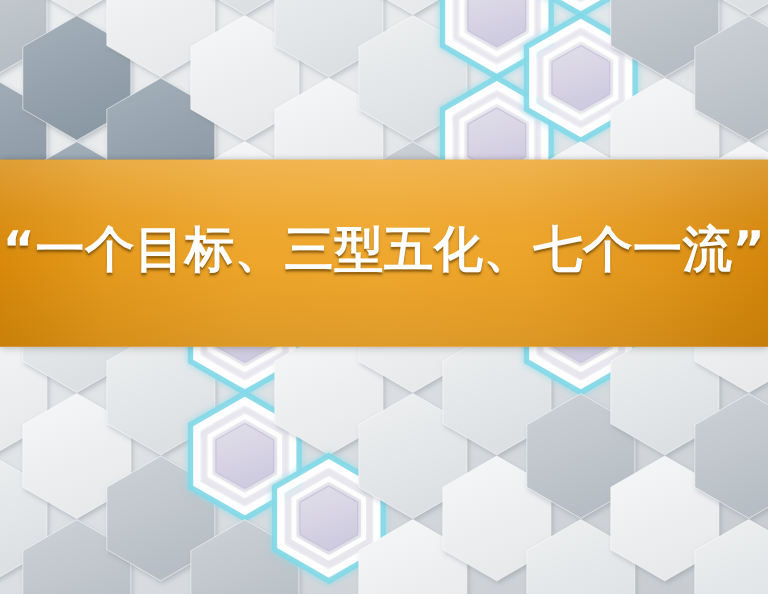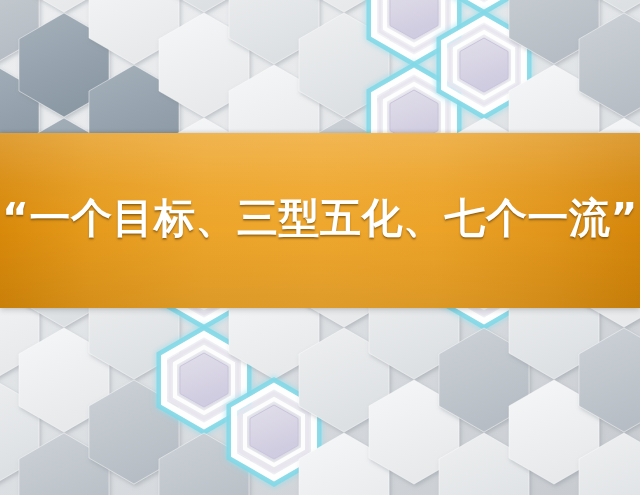--- a/index.html
+++ b/index.html
@@ -23,21 +23,21 @@
     width: 100%;
     height: 100%;
   }
 
   
   .banner {
     position: absolute;
     left: 0;
     top: 133px;
     width: 640px;
-    height: 175px;
+    height: 156px;
     background:
       linear-gradient(to bottom,
         rgba(255,255,255,0.18) 0%,
         rgba(255,255,255,0.05) 30%,
         rgba(0,0,0,0.00) 55%,
         rgba(0,0,0,0.07) 100%),
       linear-gradient(to right,
         #d8890a 0%,
         #e59a1c 14%,
         #eda52a 32%,

